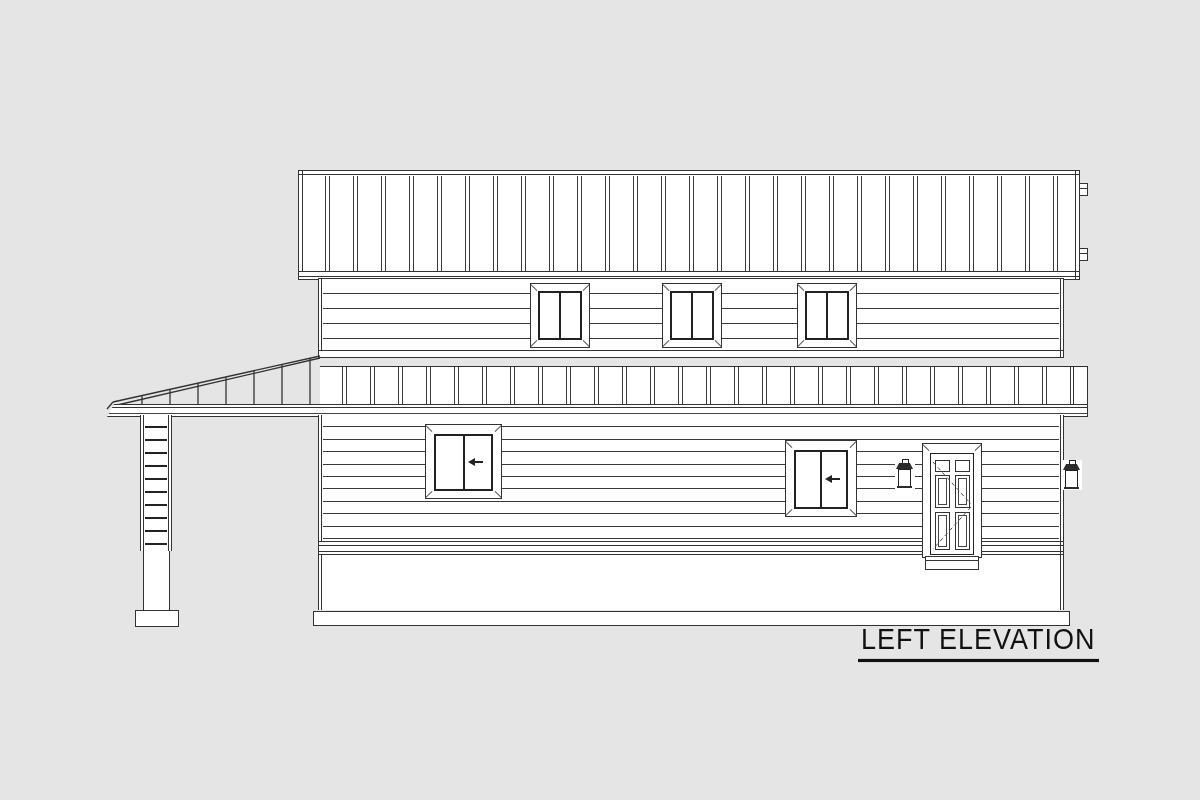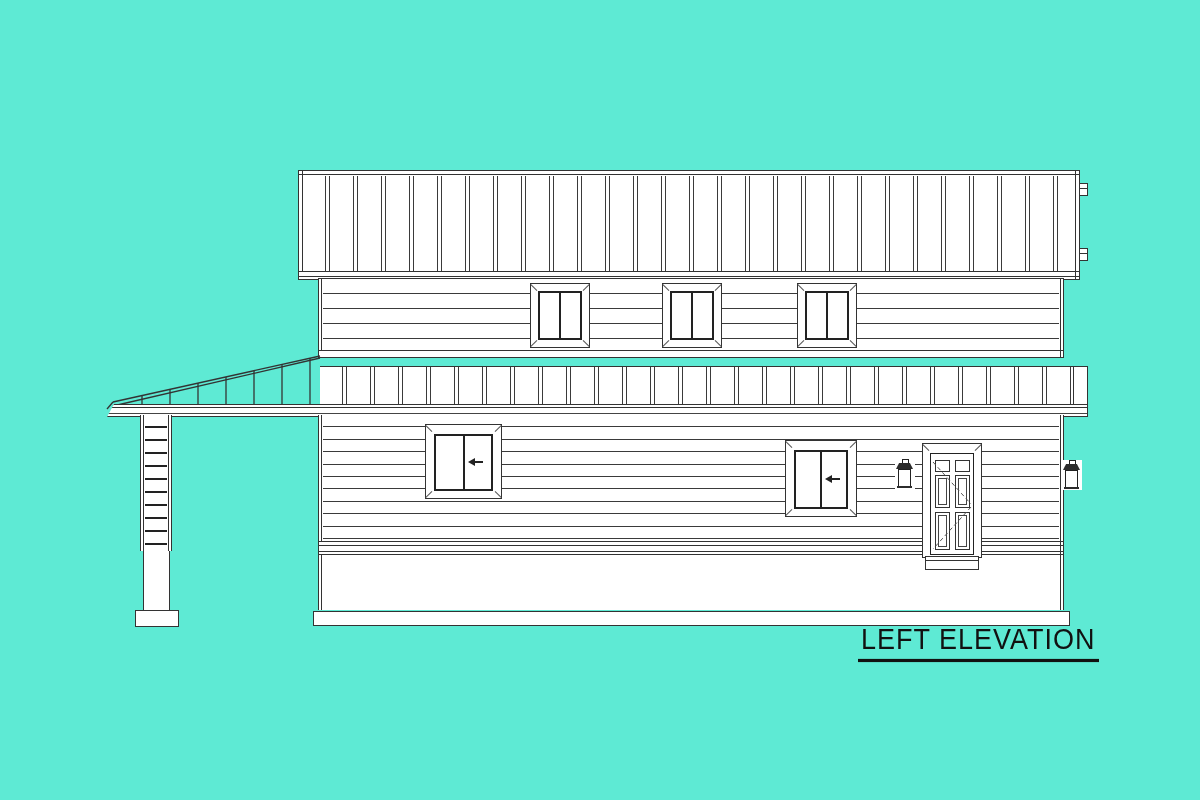--- a/index.html
+++ b/index.html
@@ -1,16 +1,16 @@
 <!DOCTYPE html>
 <html><head>
 <meta charset="utf-8">
 <style>
   html,body{margin:0;padding:0;background:#fff;}
-  .canvas{position:relative;width:1200px;height:800px;background:#5eead4;overflow:hidden;
+  .canvas{position:relative;width:1200px;height:800px;background:#e5e5e5;overflow:hidden;
           font-family:"Liberation Sans", sans-serif;}
   .abs{position:absolute;}
 
   
   .upper-roof{left:298px;top:170px;width:780px;height:108px;
     border:1px solid #333;background:#fff;}
   .upper-roof .topline{position:absolute;top:3px;left:0;right:0;height:1px;background:#333;}
   .upper-roof::before{content:"";position:absolute;top:0;bottom:0;left:3px;width:1px;background:#333;}
   .upper-roof::after{content:"";position:absolute;top:0;bottom:0;right:3px;width:1px;background:#333;}
   .seams{position:absolute;left:4px;right:4px;top:5px;bottom:8px;

